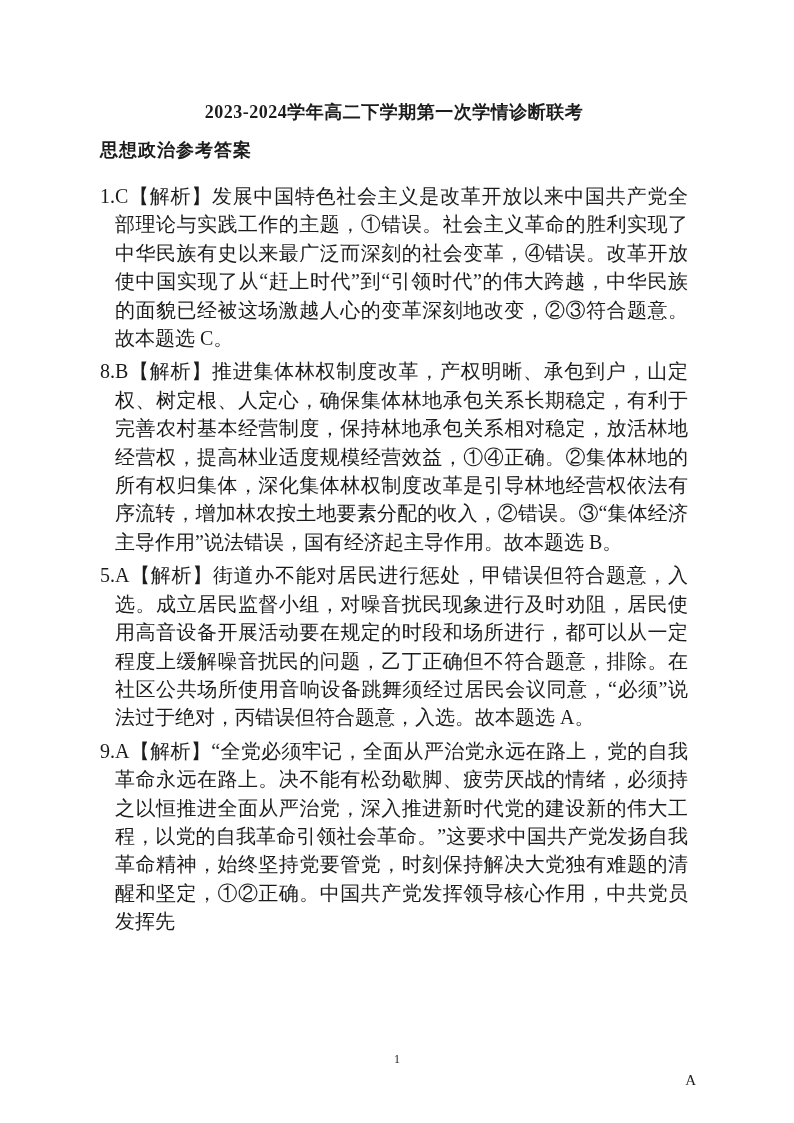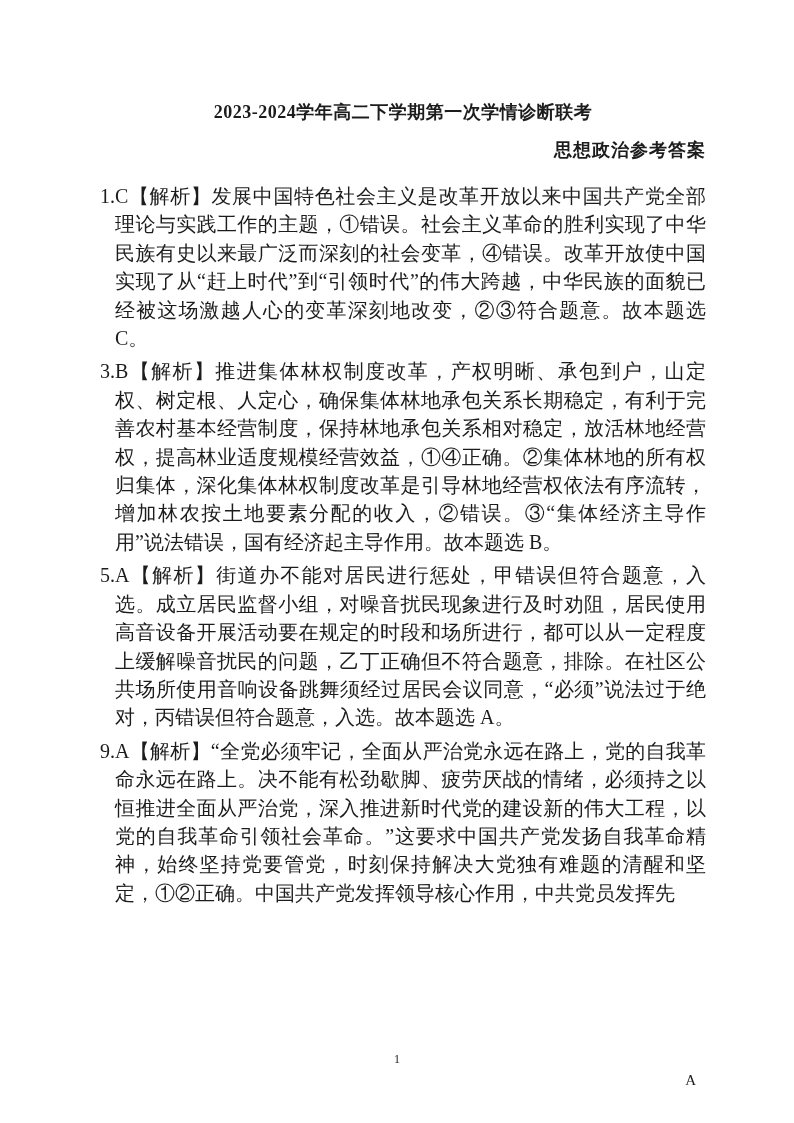--- a/index.html
+++ b/index.html
@@ -13,34 +13,34 @@
     box-sizing: border-box;
     position: relative;
     background: #ffffff;
     color: #1c1c1c;
     font-family: "Liberation Serif", "DejaVu Serif", serif;
     overflow: hidden;
   }
   .content {
     position: absolute;
     left: 100px;
-    right: 88px;
+    right: 106px;
     top: 100px;
   }
   .title {
     font-size: 18px;
     font-weight: bold;
     text-align: center;
     margin: 0;
     letter-spacing: 0.5px;
   }
   .subtitle {
     font-size: 18px;
     font-weight: bold;
-    text-align: right;
+    text-align: left;
     margin: 14px 0 0 0;
     letter-spacing: 1px;
   }
   .answers {
     margin-top: 20px;
     font-size: 20px;
     line-height: 28.4px;
     text-align: justify;
     text-justify: inter-ideograph;
   }
@@ -69,20 +69,20 @@
 </style>
 </head>
 <body>
 
 <div class="page">
   <div class="content">
     <h1 class="title">2023-2024学年高二下学期第一次学情诊断联考</h1>
     <h2 class="subtitle">思想政治参考答案</h2>
     <div class="answers">
       <p class="answer">1.C【解析】发展中国特色社会主义是改革开放以来中国共产党全部理论与实践工作的主题，①错误。社会主义革命的胜利实现了中华民族有史以来最广泛而深刻的社会变革，④错误。改革开放使中国实现了从“赶上时代”到“引领时代”的伟大跨越，中华民族的面貌已经被这场激越人心的变革深刻地改变，②③符合题意。故本题选 C。</p>
-      <p class="answer">3.B【解析】推进集体林权制度改革，产权明晰、承包到户，山定权、树定根、人定心，确保集体林地承包关系长期稳定，有利于完善农村基本经营制度，保持林地承包关系相对稳定，放活林地经营权，提高林业适度规模经营效益，①④正确。②集体林地的所有权归集体，深化集体林权制度改革是引导林地经营权依法有序流转，增加林农按土地要素分配的收入，②错误。③“集体经济主导作用”说法错误，国有经济起主导作用。故本题选 B。</p>
+      <p class="answer">8.B【解析】推进集体林权制度改革，产权明晰、承包到户，山定权、树定根、人定心，确保集体林地承包关系长期稳定，有利于完善农村基本经营制度，保持林地承包关系相对稳定，放活林地经营权，提高林业适度规模经营效益，①④正确。②集体林地的所有权归集体，深化集体林权制度改革是引导林地经营权依法有序流转，增加林农按土地要素分配的收入，②错误。③“集体经济主导作用”说法错误，国有经济起主导作用。故本题选 B。</p>
       <p class="answer">5.A【解析】街道办不能对居民进行惩处，甲错误但符合题意，入选。成立居民监督小组，对噪音扰民现象进行及时劝阻，居民使用高音设备开展活动要在规定的时段和场所进行，都可以从一定程度上缓解噪音扰民的问题，乙丁正确但不符合题意，排除。在社区公共场所使用音响设备跳舞须经过居民会议同意，“必须”说法过于绝对，丙错误但符合题意，入选。故本题选 A。</p>
       <p class="answer">9.A【解析】“全党必须牢记，全面从严治党永远在路上，党的自我革命永远在路上。决不能有松劲歇脚、疲劳厌战的情绪，必须持之以恒推进全面从严治党，深入推进新时代党的建设新的伟大工程，以党的自我革命引领社会革命。”这要求中国共产党发扬自我革命精神，始终坚持党要管党，时刻保持解决大党独有难题的清醒和坚定，①②正确。中国共产党发挥领导核心作用，中共党员发挥先</p>
     </div>
   </div>
   <div class="page-number">1</div>
   <div class="corner-letter">A</div>
 </div>
 
 </body></html>

